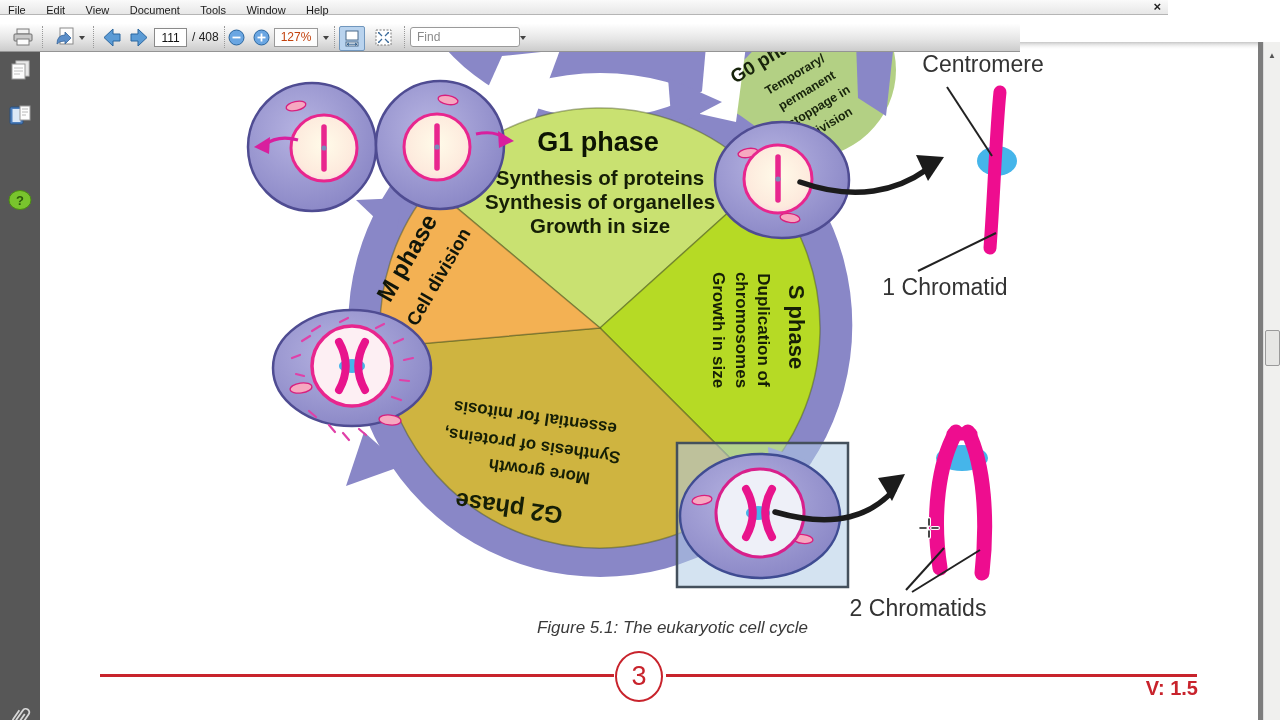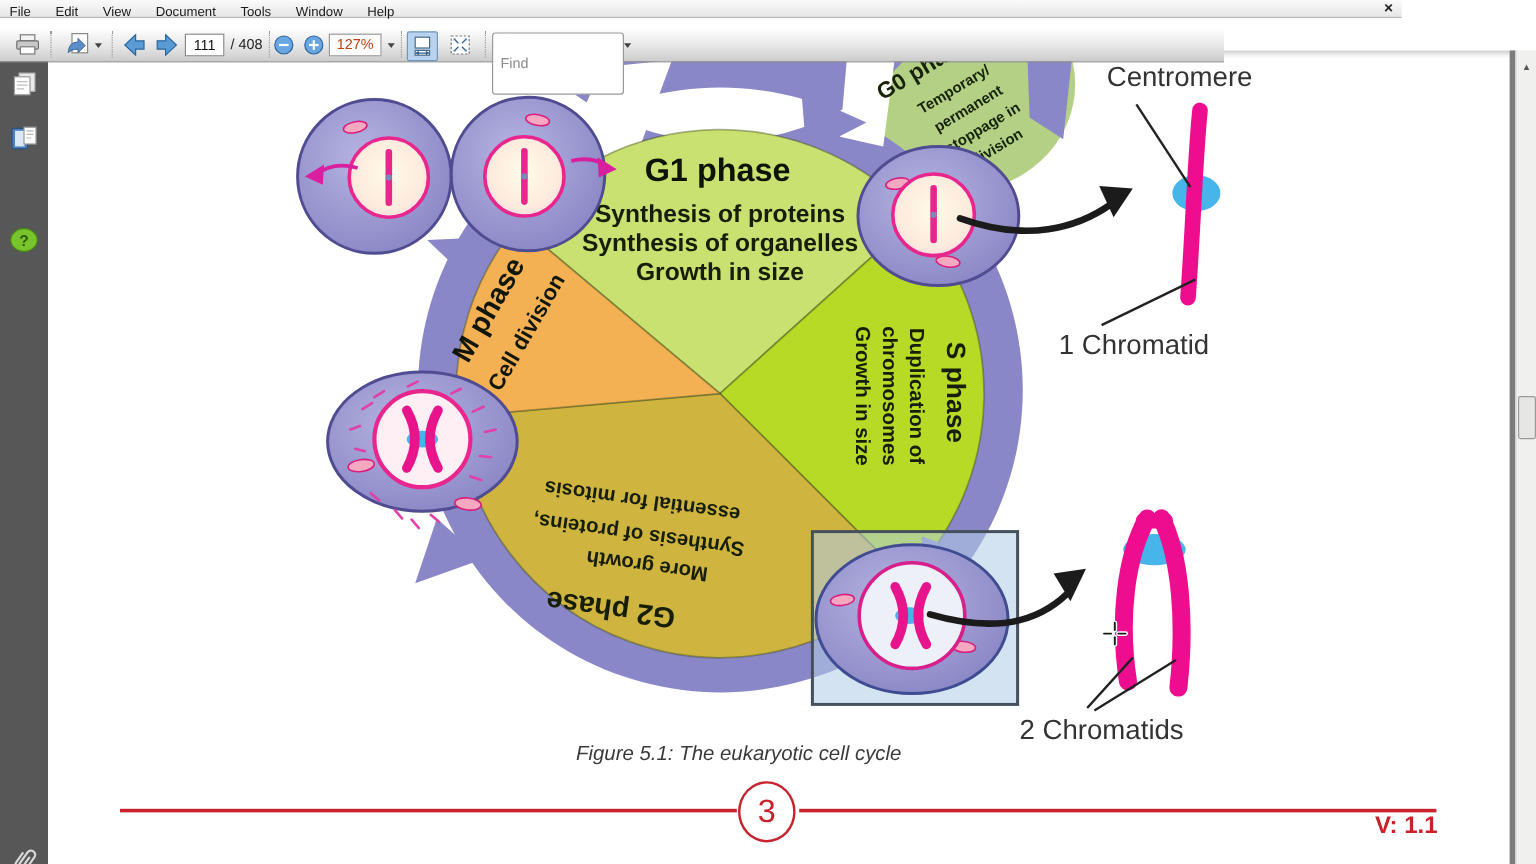--- a/index.html
+++ b/index.html
@@ -19,36 +19,36 @@
   .sep{position:absolute;top:2px;height:22px;width:0;border-left:1px dotted #9a9a9a}
   .tbtn{position:absolute;top:2px;width:24px;height:23px;display:flex;align-items:center;justify-content:center;border-radius:2px}
   .tbtn.active{background:#b9d3ee;border:1px solid #7096bd}
   .caret{width:0;height:0;border-left:3.5px solid transparent;border-right:3.5px solid transparent;border-top:4px solid #444;position:absolute;top:12px}
   .pagebox{position:absolute;left:154px;top:4px;width:31px;height:17px;border:1px solid #8a8a8a;
            background:#fff;font-size:12px;text-align:center;font-family:"Liberation Sans",sans-serif;padding:0;color:#111}
   .pagetotal{position:absolute;left:192px;top:6px;font-size:12px;color:#222}
   .zoombox{position:absolute;left:274px;top:4px;width:42px;height:17px;border:1px solid #9a9a9a;background:#fdfdfd;
            font-size:12px;color:#c2410c;text-align:center;line-height:17px}
   .findbox{position:absolute;left:410px;top:3px;width:96px;height:18px;border:1px solid #9a9a9a;border-radius:3px;
-           background:#fff;font-size:12px;color:#555;padding:16px 6px;font-family:"Liberation Sans",sans-serif}
+           background:#fff;font-size:12px;color:#555;padding:0 6px;font-family:"Liberation Sans",sans-serif}
   .findbox::placeholder{color:#8a8a8a}
 
   
   .sidebar{position:absolute;left:0;top:42px;width:40px;height:678px;background:#575757;z-index:25}
   .side-icon{position:absolute;left:0;width:40px;display:flex;justify-content:center}
 
   
   .docarea{position:absolute;left:40px;top:42px;width:1218px;height:678px;background:#fff;z-index:1}
   .page-edge{position:absolute;left:1258px;top:42px;width:5px;height:678px;background:#7c7c7c;z-index:26}
   .scrollbar{position:absolute;left:1263px;top:42px;width:17px;height:678px;background:#f0f0ee;border-left:1px solid #dcdcdc;z-index:26}
   .scroll-up{position:absolute;top:7px;left:1px;width:14px;height:13px;display:flex;align-items:center;justify-content:center;
              font-size:8px;color:#555}
   .scroll-thumb{position:absolute;top:288px;left:1px;width:13px;height:34px;background:#e6e6e4;border:1px solid #9a9a9a;border-radius:2px}
 
-  .caption{position:absolute;left:480px;top:618px;width:385px;font-style:italic;
+  .caption{position:absolute;left:480px;top:618px;width:385px;text-align:center;font-style:italic;
            font-size:17px;color:#3a3a3a;z-index:10}
   .footer-line{position:absolute;top:674px;height:3px;background:#c8232c;z-index:10}
   .badge{position:absolute;left:615px;top:651px;width:44px;height:47px;border:2.5px solid #c8232c;border-radius:50%;
          background:#fff;display:flex;align-items:center;justify-content:center;font-size:27px;color:#c8232c;z-index:11}
   .version{position:absolute;left:1080px;top:677px;width:118px;text-align:right;font-size:20px;font-weight:bold;color:#c8232c;z-index:10}
   .cursor{position:absolute;left:917px;top:517px;z-index:40}
 
   svg text{font-family:"Liberation Sans",sans-serif}
 </style>
 </head>
@@ -340,21 +340,21 @@
 
   <text x="983" y="72" font-size="23" fill="#333" text-anchor="middle">Centromere</text>
   <text x="945" y="295" font-size="23" fill="#333" text-anchor="middle">1 Chromatid</text>
   <text x="918" y="616" font-size="23" fill="#333" text-anchor="middle">2 Chromatids</text>
 </svg>
 
 <div class="caption">Figure 5.1: The eukaryotic cell cycle</div>
 <div class="footer-line" style="left:100px;width:514px"></div>
 <div class="footer-line" style="left:666px;width:531px"></div>
 <div class="badge">3</div>
-<div class="version">V: 1.1</div>
+<div class="version">V: 1.5</div>
 
 <div class="page-edge"></div>
 <div class="scrollbar">
   <div class="scroll-up">▲</div>
   <div class="scroll-thumb"></div>
 </div>
 
 <div class="cursor">
   <svg width="24" height="24">
     <g stroke="#ffffff" stroke-width="4" stroke-linecap="round">

